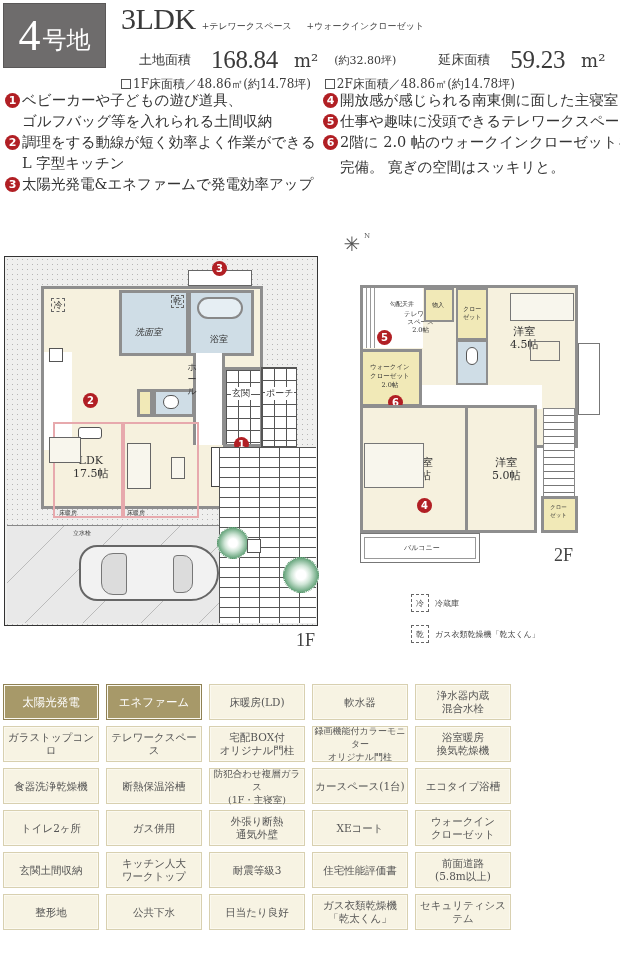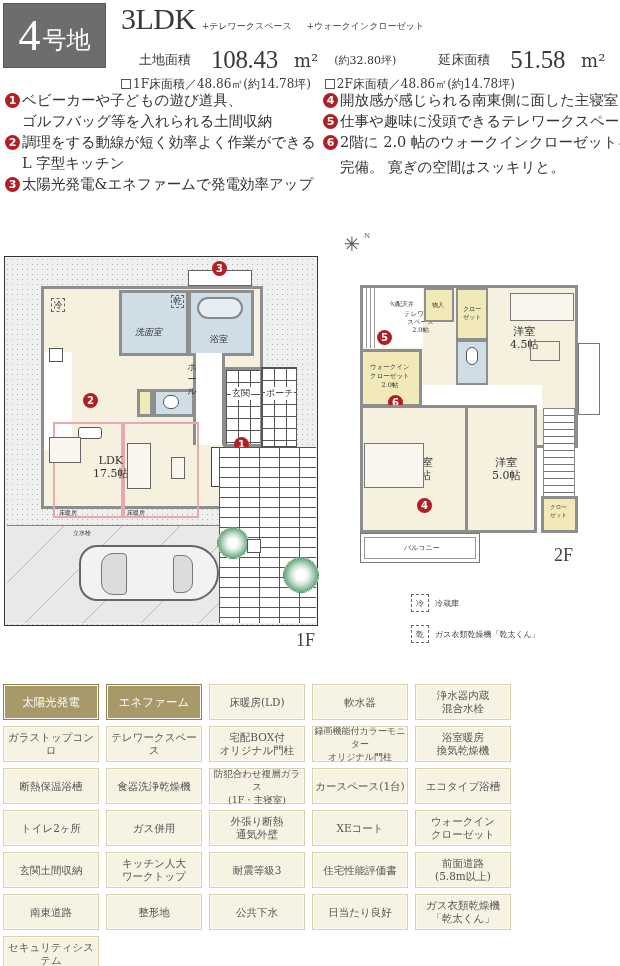--- a/index.html
+++ b/index.html
@@ -78,26 +78,26 @@
   <div class="title-row">
     <span class="layout">3LDK</span>
     <span class="extra">
       <span>+テレワークスペース</span>
       <span>+ウォークインクローゼット</span>
     </span>
   </div>
   <div class="area-row">
     <span class="sq"></span>
     <span>土地面積</span>
-    <span class="big">108.43</span>
+    <span class="big">168.84</span>
     <span class="unit">m²</span>
     <span class="tsubo">(約32.80坪)</span>
     <span class="sq"></span>
     <span>延床面積</span>
-    <span class="big">51.58</span>
+    <span class="big">59.23</span>
     <span class="unit">m²</span>
     <span class="tsubo">(約29.56坪)</span>
   </div>
   <div class="sub-row">
     <span class="item"><span class="sq o"></span><span>1F床面積／48.86㎡(約14.78坪)</span></span>
     <span class="item"><span class="sq o"></span><span>2F床面積／48.86㎡(約14.78坪)</span></span>
   </div>
 </div>
 
 <div class="features">
@@ -173,21 +173,21 @@
   <div class="room" style="left:218px;top:188px;width:40px;height:44px;background:repeating-linear-gradient(45deg,#f1e9b7 0 4px,#d9cb7a 4px 5px);"></div>
   <div class="marker" style="left:229px;top:180px;">1</div>
 
   <div style="position:absolute;left:222px;top:232px;width:36px;height:22px;background:repeating-linear-gradient(#fff 0 5px,#888 5px 6px);border:1px solid #888;"></div>
 
   <div class="tiles2" style="position:absolute;left:256px;top:110px;width:36px;height:80px;border:1px solid #555;"></div>
   <div class="rlabel" style="left:260px;top:130px;background:#fff;padding:1px;">ポーチ</div>
 
   <div class="floor-heat" style="left:48px;top:165px;width:70px;height:96px;"></div>
   <div class="floor-heat" style="left:118px;top:165px;width:76px;height:96px;"></div>
-  <div class="rlabel big" style="left:88px;top:197px;text-align:center;">
+  <div class="rlabel big" style="left:68px;top:197px;text-align:center;">
       <div>LDK</div>
       <div>17.5帖</div>
     </div>
   <div class="rlabel" style="left:54px;top:250px;font-size:6px;">床暖房</div>
   <div class="rlabel" style="left:122px;top:250px;font-size:6px;">床暖房</div>
 
   <div style="position:absolute;left:44px;top:180px;width:32px;height:26px;border:1px solid #666;background:#f8f6ed;"></div>
   <div style="position:absolute;left:122px;top:186px;width:24px;height:46px;border:1px solid #666;background:#f8f6ed;"></div>
   <div style="position:absolute;left:166px;top:200px;width:14px;height:22px;border:1px solid #666;background:#f8f6ed;"></div>
   <div style="position:absolute;left:206px;top:190px;width:12px;height:40px;border:1px solid #444;background:#fff;"></div>
@@ -292,40 +292,39 @@
   <div class="cell">浄水器内蔵
 混合水栓</div>
   <div class="cell">ガラストップコンロ</div>
   <div class="cell">テレワークスペース</div>
   <div class="cell">宅配BOX付
 オリジナル門柱</div>
   <div class="cell" style="font-size:9px;">録画機能付カラーモニター
 オリジナル門柱</div>
   <div class="cell">浴室暖房
 換気乾燥機</div>
+  <div class="cell">食器洗浄乾燥機</div>
   <div class="cell">断熱保温浴槽</div>
-  <div class="cell">食器洗浄乾燥機</div>
   <div class="cell" style="font-size:9.5px;">防犯合わせ複層ガラス
 (1F・主寝室)</div>
   <div class="cell">カースペース(1台)</div>
   <div class="cell">エコタイプ浴槽</div>
   <div class="cell">トイレ2ヶ所</div>
   <div class="cell">ガス併用</div>
   <div class="cell">外張り断熱
 通気外壁</div>
   <div class="cell">XEコート</div>
   <div class="cell">ウォークイン
 クローゼット</div>
   <div class="cell">玄関土間収納</div>
   <div class="cell">キッチン人大
 ワークトップ</div>
   <div class="cell">耐震等級3</div>
   <div class="cell">住宅性能評価書</div>
   <div class="cell">前面道路
 (5.8m以上)</div>
-  <div class="cell">南東道路</div>
   <div class="cell">整形地</div>
   <div class="cell">公共下水</div>
   <div class="cell">日当たり良好</div>
   <div class="cell">ガス衣類乾燥機
 「乾太くん」</div>
   <div class="cell">セキュリティシステム</div>
 </div>
 
 </body></html>

